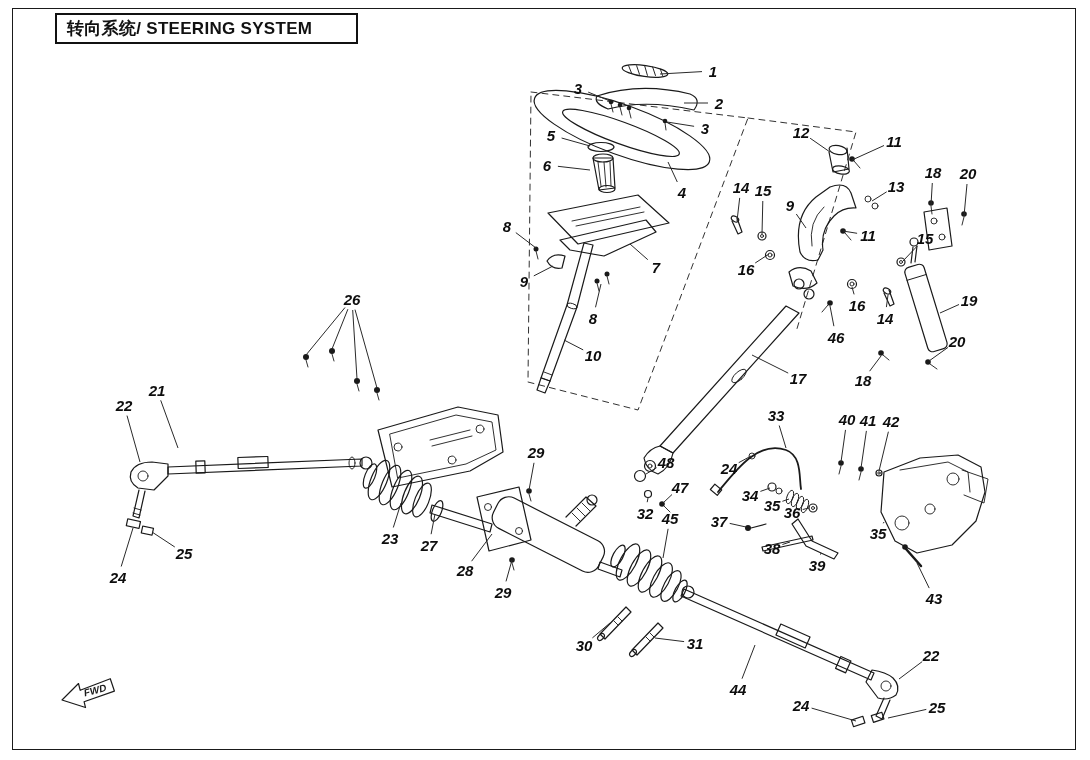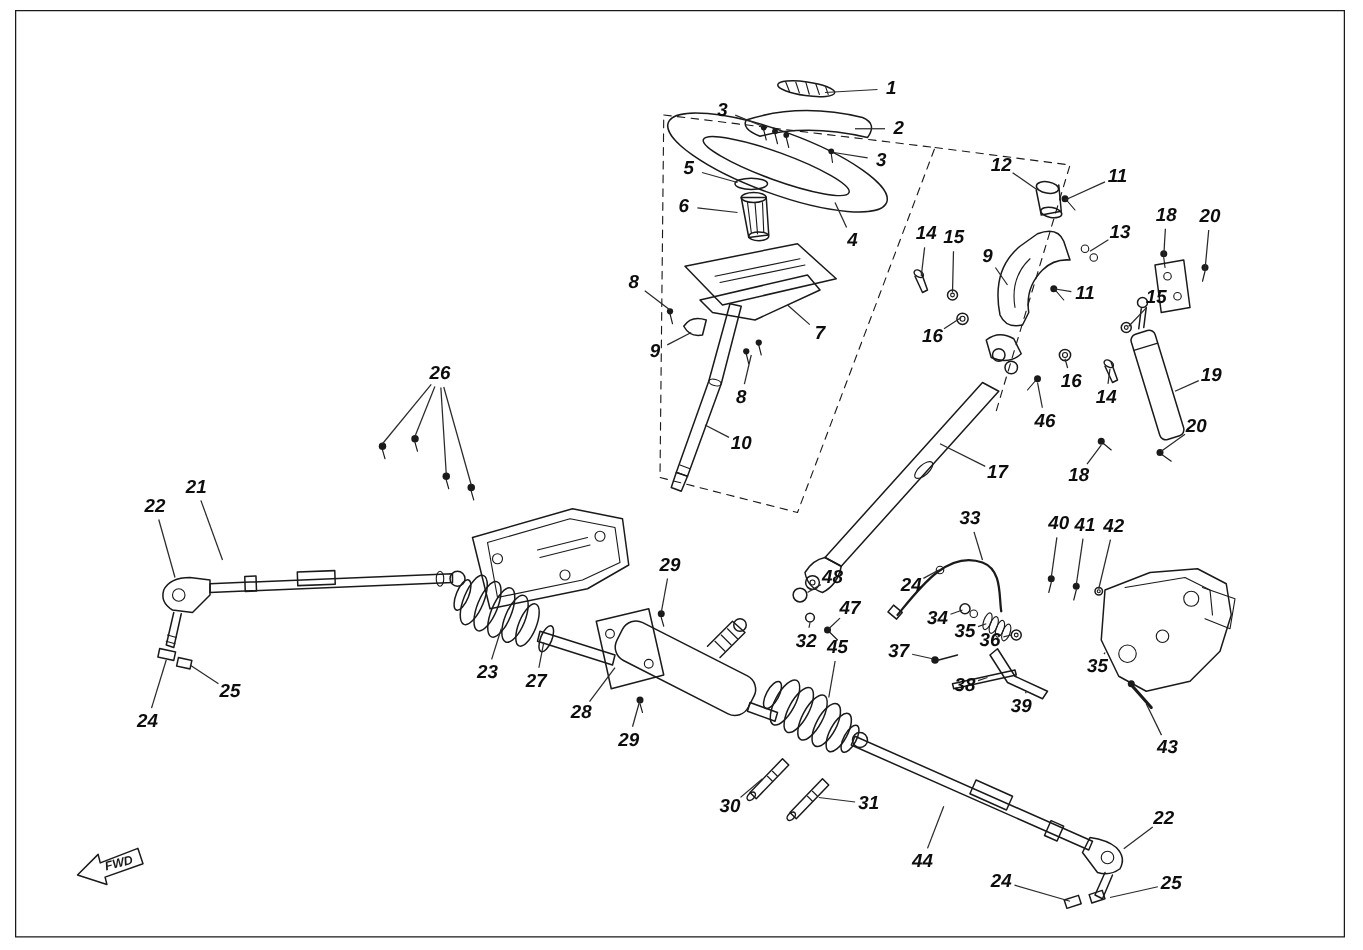--- a/index.html
+++ b/index.html
@@ -20,20 +20,23 @@
   .callout{font:italic bold 15px "Liberation Sans",sans-serif;fill:#0d0d0d;
         text-anchor:middle;dominant-baseline:central;}
   .fwd-text{font:italic bold 10px "Liberation Sans",sans-serif;fill:#1a1a1a;}
 </style>
 </head>
 <body>
 
 <div class="page">
   <div class="page-border"></div>
 
+  <div class="title-box">
+    <span class="title-text">转向系统/ STEERING SYSTEM</span>
+  </div>
 
   <svg id="diagram-svg" class="diagram" width="1090" height="760" viewBox="0 0 1090 760" xmlns="http://www.w3.org/2000/svg">
 
     <g>
       <polygon class="ln dash thin" points="531,92 748,118 638,410 528,382"></polygon>
       <polyline class="ln dash thin" points="748,118 856,132 796,332"></polyline>
     </g>
 
     <g>
       <g transform="rotate(20 622 130)">

